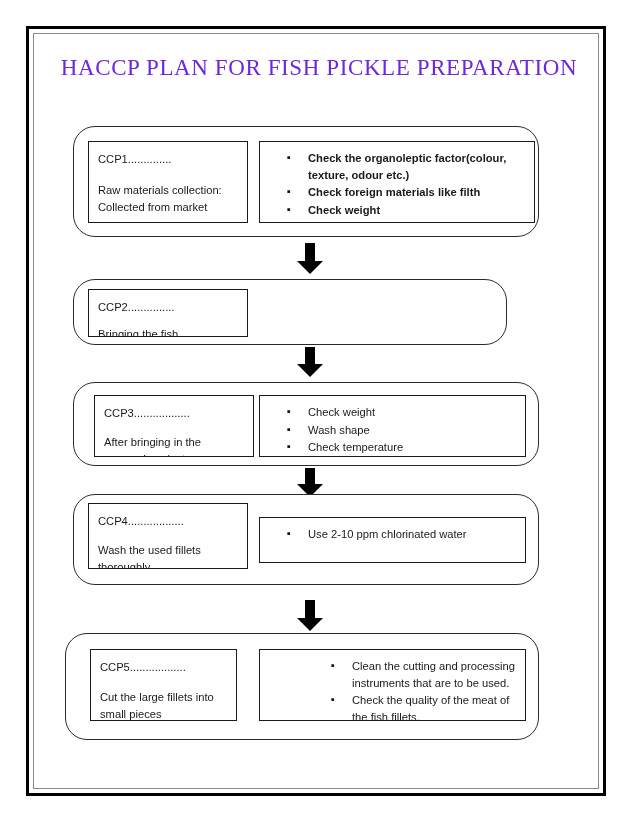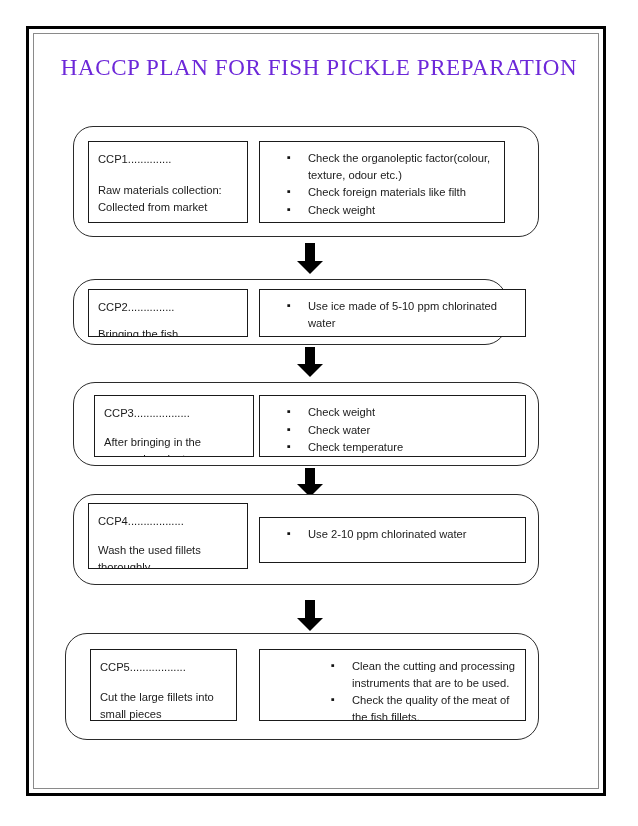--- a/index.html
+++ b/index.html
@@ -138,68 +138,63 @@
 <body>
 
 <div id="page-frame">
   <div id="page-frame-inner"></div>
 </div>
 
 <div id="title">HACCP PLAN FOR FISH PICKLE PREPARATION</div>
 
 <div id="flow">
 
-  <div class="ccp-row" style="left:73px; top:126px; width:466px; height:111px;border-radius:20px;">
+  <div class="ccp-row" style="left:73px; top:126px; width:466px; height:111px;">
     <div class="inner-box left-pad" style="left:14px; top:14px; width:160px; height:82px;">
       <div class="ccp-label">CCP1..............</div>
       <div class="ccp-desc-line">Raw materials collection:</div>
       <div class="ccp-desc-line">Collected from market</div>
     </div>
-    <div class="inner-box" style="left:185px; top:14px; width:246px; height:82px;">
+    <div class="inner-box" style="left:185px; top:14px; width:276px; height:82px;font-weight:bold;">
       <ul class="checks">
         <li style="white-space:normal;">Check the organoleptic factor(colour, texture, odour etc.)</li>
         <li>Check foreign materials like filth</li>
         <li>Check weight</li>
         <li>Include checklist of purchase group</li>
       </ul>
     </div>
   </div>
 
   <div class="arrow" style="left:297px; top:243px; height:31px;">
     <div class="shaft" style="height:19px;"></div>
     <div class="head" style="top:18px;"></div>
   </div>
 
   <div class="ccp-row" style="left:73px; top:279px; width:434px; height:66px;">
     <div class="inner-box left-pad" style="left:14px; top:9px; width:160px; height:48px;">
       <div class="ccp-label" style="margin-bottom:10px;">CCP2...............</div>
       <div class="ccp-desc-line">Bringing the fish</div>
-    </div>
-    <div class="inner-box" style="left:185px; top:9px; width:267px; height:48px;">
-      <ul class="checks">
-        <li>Use ice made of 5-10 ppm chlorinated water</li>
-      </ul>
     </div>
   </div>
 
   <div class="arrow" style="left:297px; top:347px; height:30px;">
     <div class="shaft" style="height:18px;"></div>
     <div class="head" style="top:17px;"></div>
   </div>
 
   <div class="ccp-row" style="left:73px; top:382px; width:466px; height:84px;">
     <div class="inner-box left-pad" style="left:20px; top:12px; width:160px; height:62px;">
       <div class="ccp-label" style="margin-bottom:12px;">CCP3..................</div>
       <div class="ccp-desc-line">After bringing in the</div>
       <div class="ccp-desc-line">processing plant</div>
     </div>
     <div class="inner-box" style="left:185px; top:12px; width:267px; height:62px;">
       <ul class="checks">
         <li>Check weight</li>
-        <li>Check water</li>
+        <li>Wash shape</li>
         <li>Check temperature</li>
       </ul>
     </div>
   </div>
 
   <div class="arrow" style="left:297px; top:468px; height:29px;">
     <div class="shaft" style="height:17px;"></div>
     <div class="head" style="top:16px;"></div>
   </div>
 

